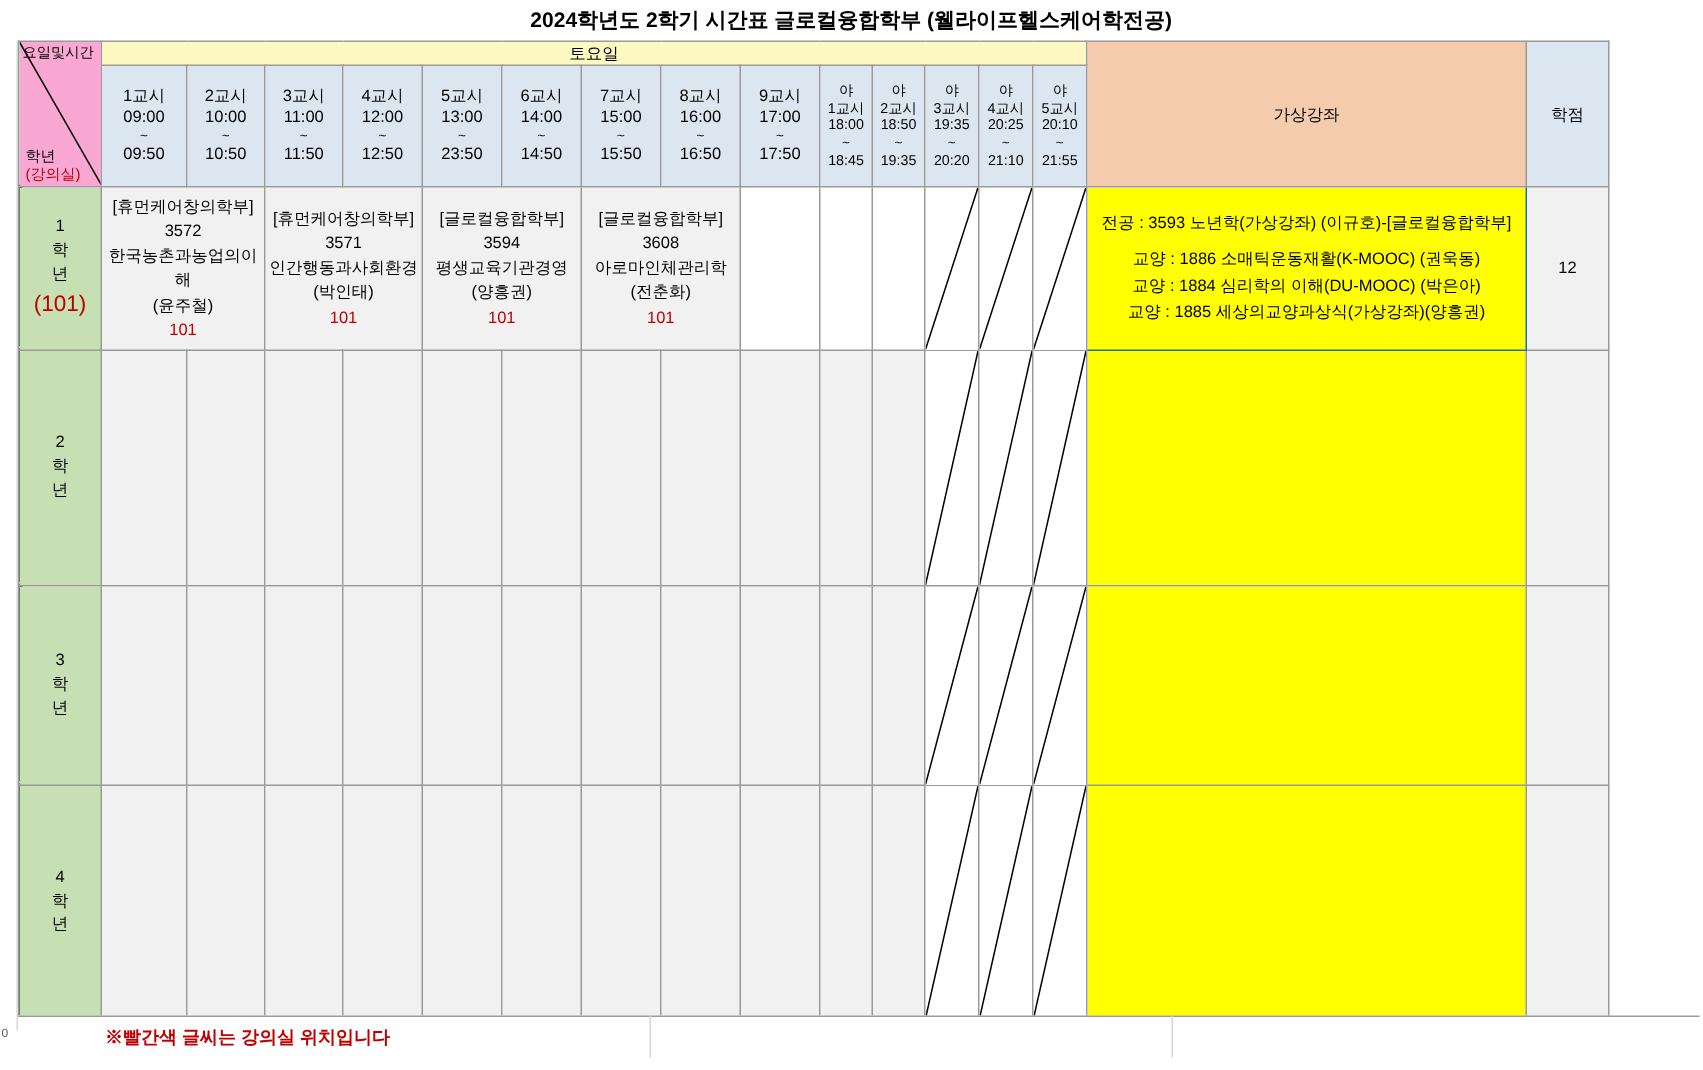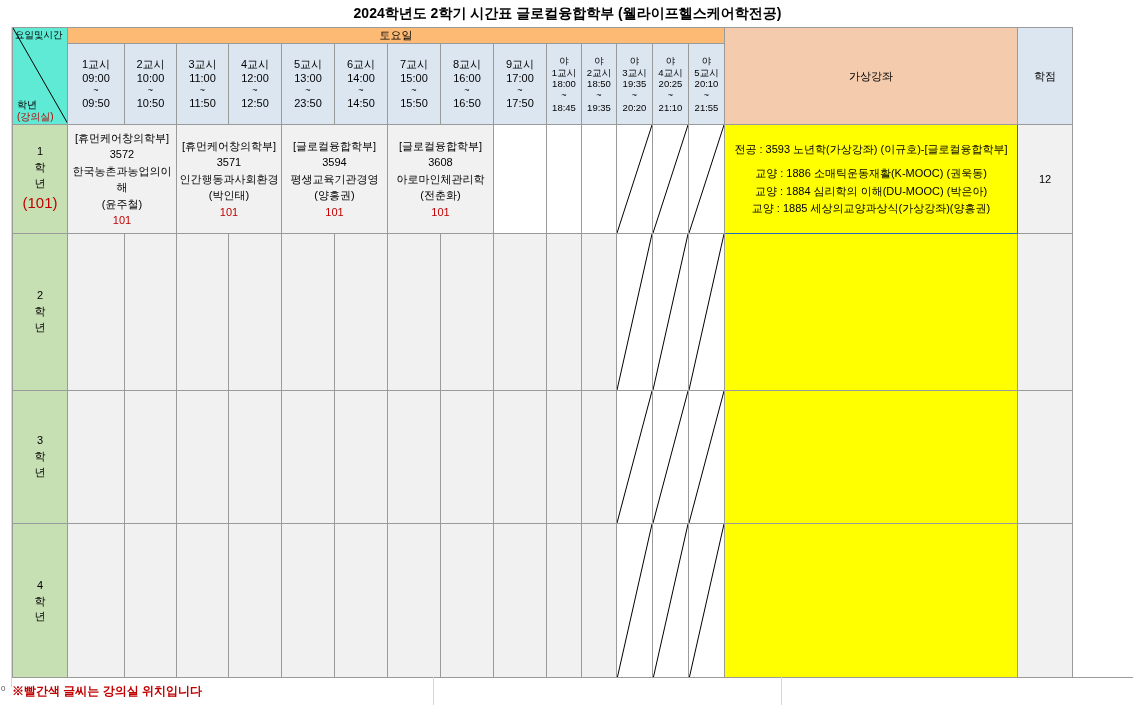--- a/index.html
+++ b/index.html
@@ -55,21 +55,21 @@
   table.grid td {
     border: 1px solid #9a9a9a;
     vertical-align: middle;
     text-align: center;
     font-size: 11px;
     padding: 0;
     overflow: hidden;
   }
   
   .hdr-corner {
-    background: #5eead4;
+    background: #f9a8d4;
     position: relative;
     font-size: 10px;
   }
   .corner-a {
     position: absolute;
     left: 2px; top: 1px;
     font-size: 9.5px;
     white-space: nowrap;
   }
   .corner-b {
@@ -78,21 +78,21 @@
     font-size: 10px;
     line-height: 1.15;
     text-align: left;
   }
   .corner-b .red { color: #c00000; }
   .corner-diag {
     position: absolute;
     left: 0; top: 0; right: 0; bottom: 0;
   }
   .sat-label {
-    background: #fdba74;
+    background: #fef9c3;
     font-size: 10px;
     height: 12px;
   }
   .period {
     background: #dce6f1;
     font-size: 10px;
     line-height: 1.25;
     padding: 1px 0;
   }
   .period .p-name { display: block; }
@@ -161,20 +161,21 @@
     background: #ffffff;
     border-top: 1px solid #9a9a9a;
     box-sizing: border-box;
     display: flex;
     align-items: center;
   }
   .note-text {
     color: #c00000;
     font-weight: bold;
     font-size: 12px;
+    margin-left: 58px;
   }
   .note-sep {
     position: absolute;
     left: 433px; top: 677px;
     width: 1px; height: 28px;
     background: #d6d6d6;
   }
   .note-sep2 {
     position: absolute;
     left: 781px; top: 677px;

